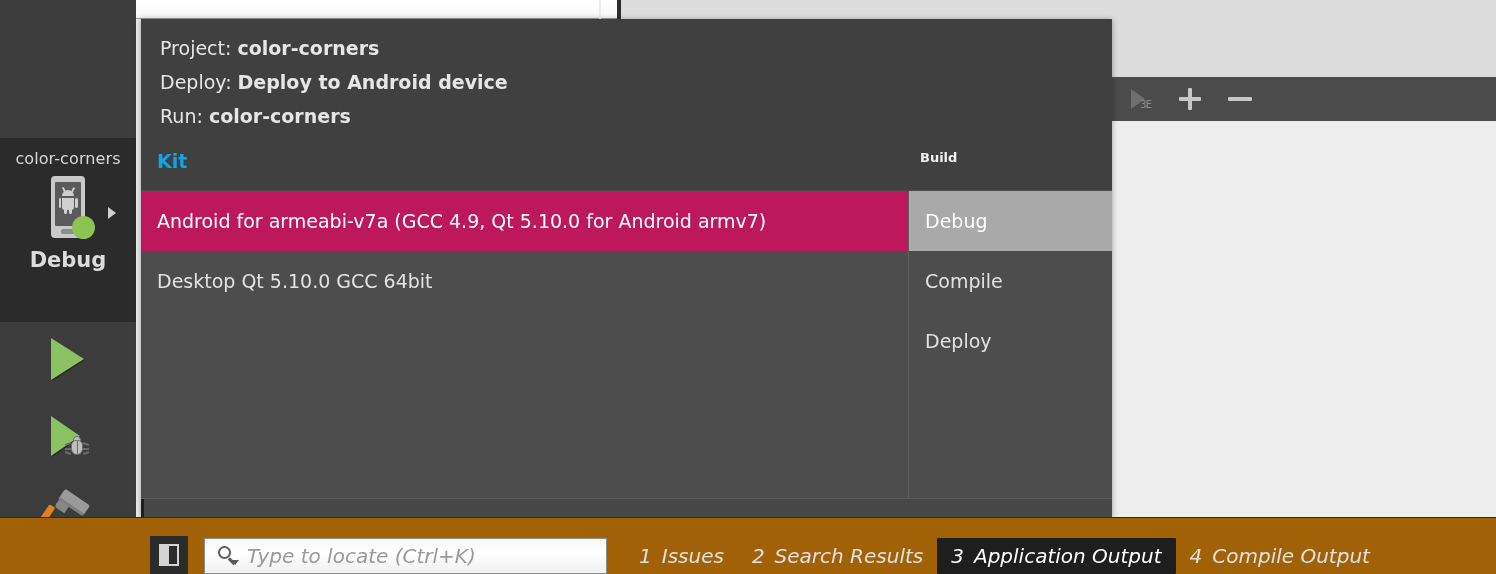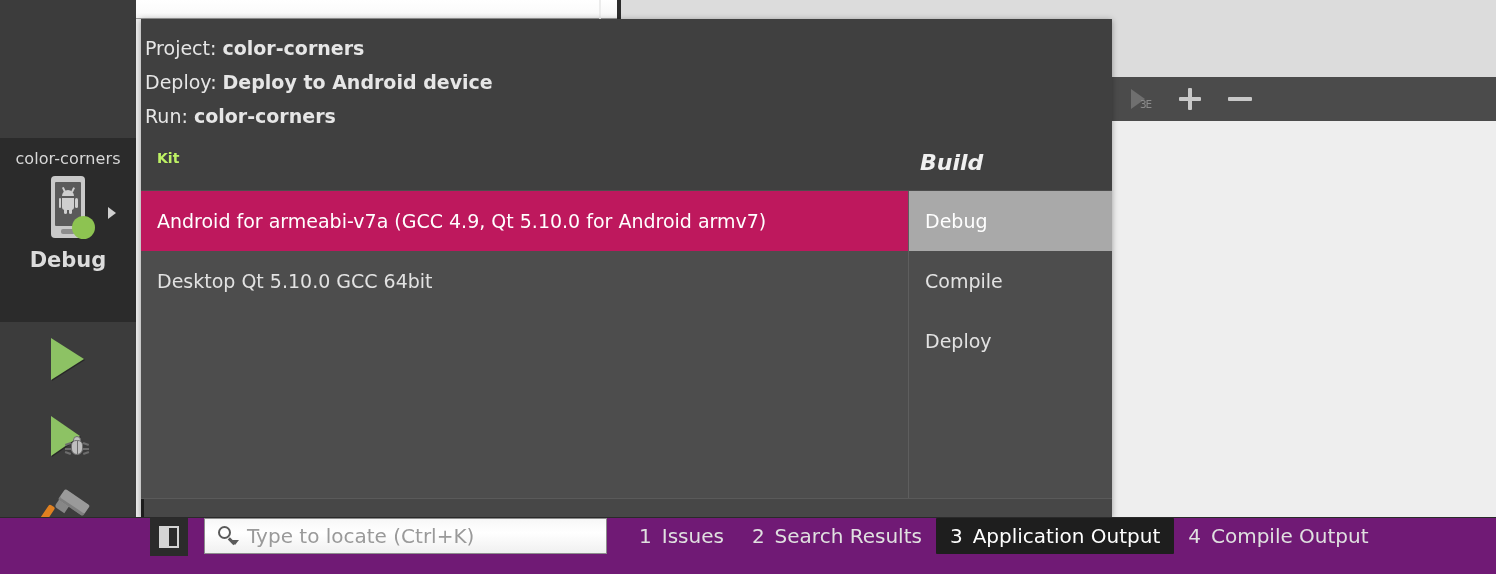--- a/index.html
+++ b/index.html
@@ -328,47 +328,47 @@
 
   
   .popup {
     position: absolute;
     left: 141px; top: 19px;
     width: 971px; height: 498px;
     background: #4d4d4d;
     box-shadow: 0 1px 6px rgba(0,0,0,0.35);
   }
   .popup-summary {
-    padding: 12px 0 6px 4px;
+    padding: 12px 0 6px 19px;
     background: #404040;
   }
   .summary-line {
     font-size: 19px;
     color: #e6e6e6;
     line-height: 1.8;
     white-space: nowrap;
   }
   .summary-line .lbl { font-weight: normal; }
   .summary-line .val { font-weight: bold; }
 
   .popup-headers {
     position: relative;
     height: 50px;
     background: #404040;
     border-bottom: 1px solid #4d4d4d;
   }
   .hdr-kit {
     position: absolute;
     left: 16px; top: 10px;
-    font-size: 14px; font-weight: bold; color: #bef264;
+    font-size: 19px; font-weight: bold; color: #0ea5e9;
   }
   .hdr-build {
     position: absolute;
     left: 779px; top: 10px;
-    font-size: 22px; font-weight: bold; color: #f0f0f0; font-style: italic;
+    font-size: 13px; font-weight: bold; color: #f0f0f0;
   }
 
   .popup-body {
     position: relative;
     height: 313px;
     background: #4d4d4d;
   }
   .col-divider {
     position: absolute;
     left: 767px; top: 0;
@@ -416,25 +416,26 @@
     left: 0; top: 0;
     width: 3px; height: 19px;
     background: #1d1d1d;
   }
 
   
   .statusbar {
     position: absolute;
     left: 0; bottom: 0;
     width: 1496px; height: 57px;
-    background: #701a75;
+    background: #a16207;
     border-top: 1px solid #2a2a2a;
     box-sizing: border-box;
     display: flex;
-    align-items: flex-start;
+    align-items: flex-end;
+    font-style: italic;
   }
   .sb-sidebar-toggle {
     margin-left: 150px;
     width: 38px; height: 38px;
     background: #2b2b2b;
     display: flex;
     align-items: center;
     justify-content: center;
   }
   .sb-toggle-glyph {

